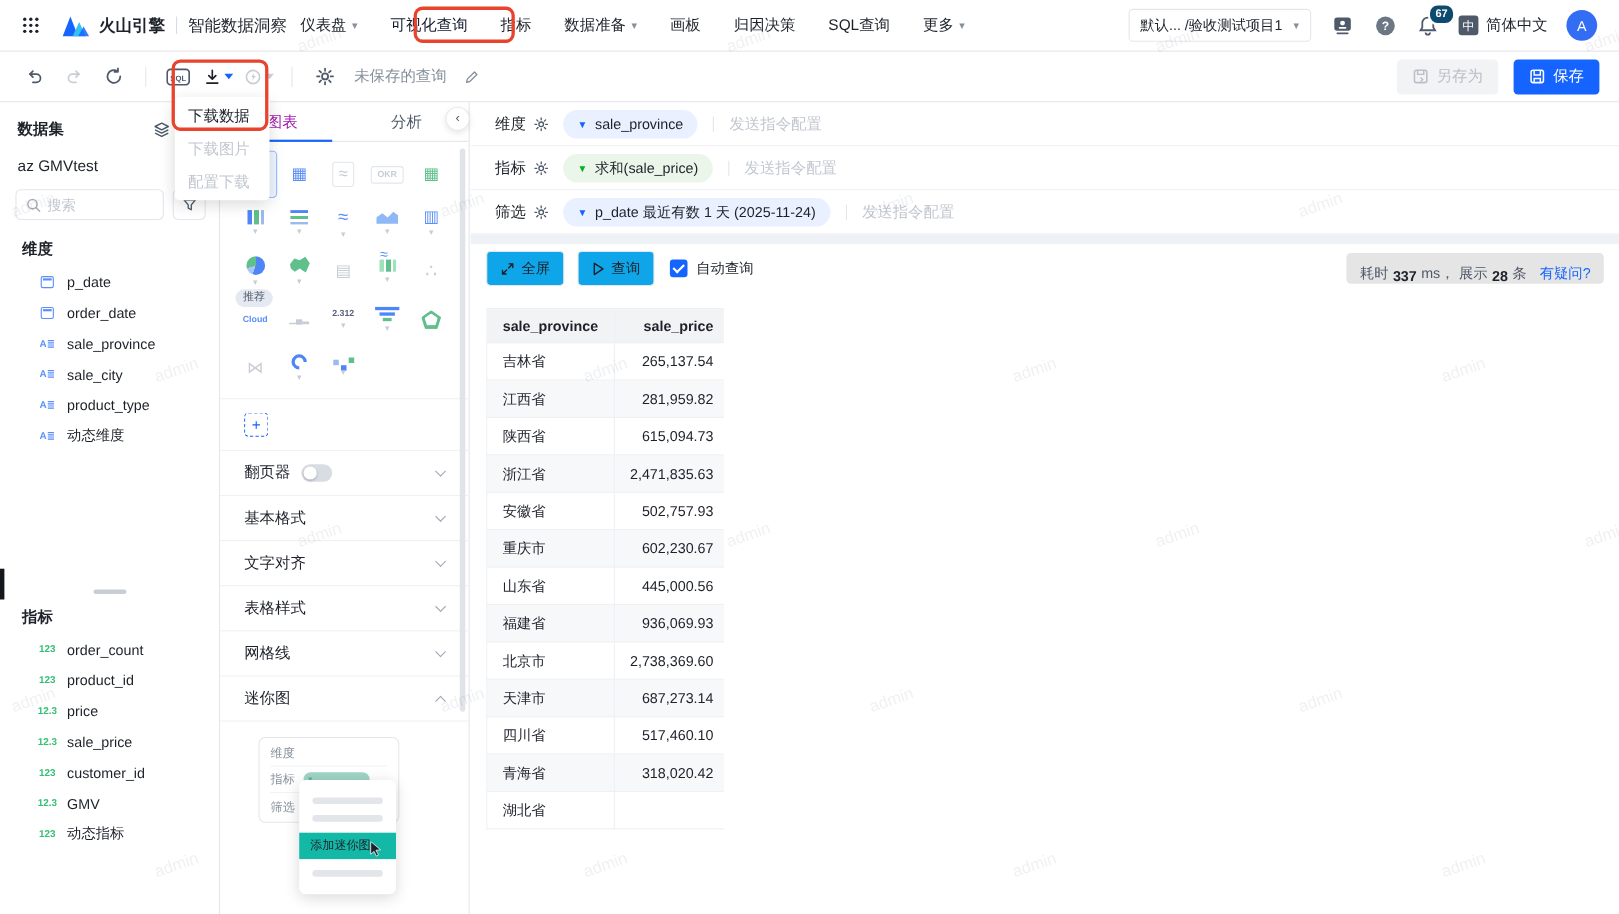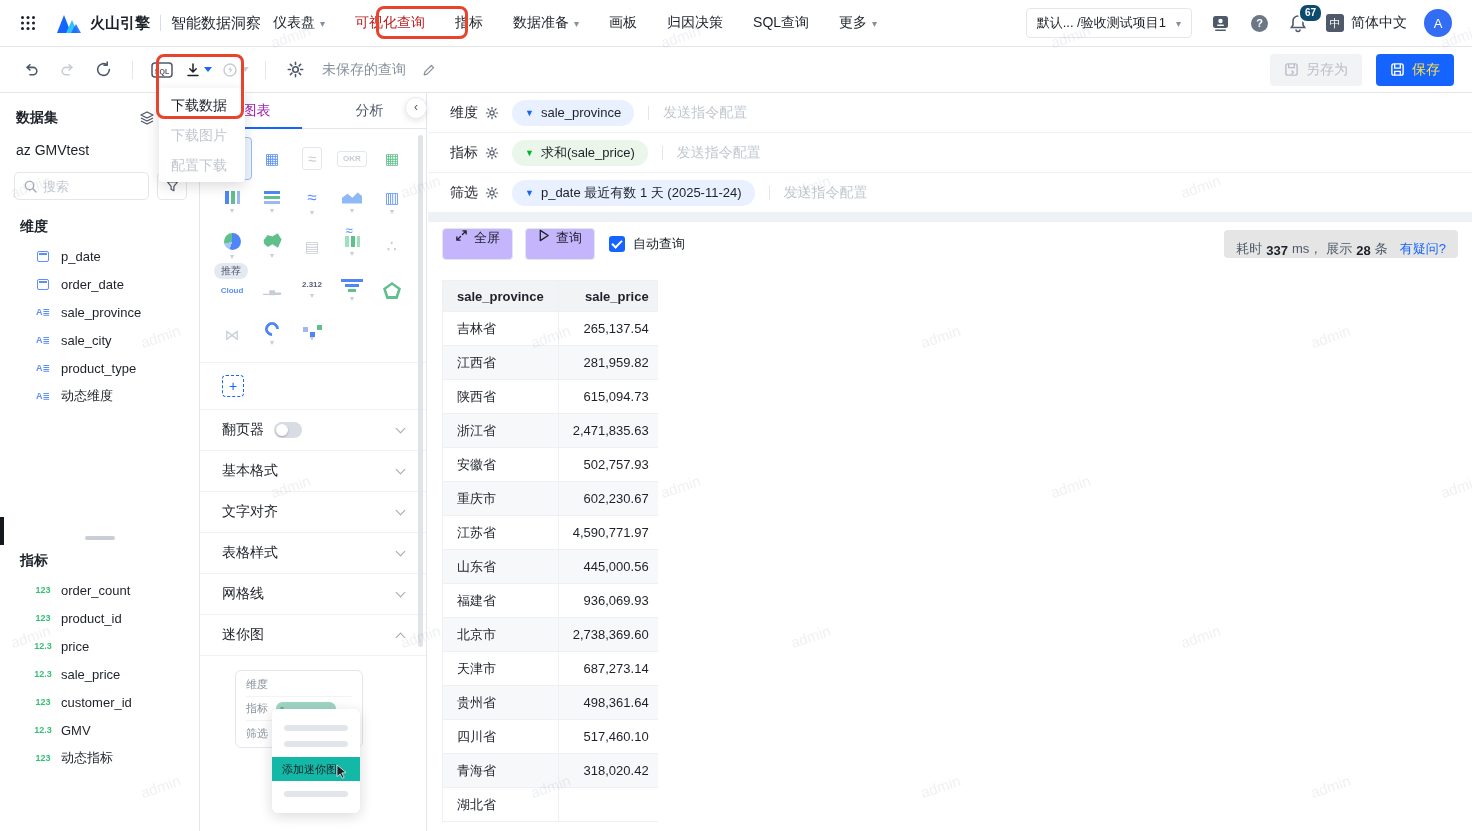--- a/index.html
+++ b/index.html
@@ -8,21 +8,21 @@
   svg{display:block}
 
   
   .navbar{height:47px;border-bottom:1px solid #e5e6eb;display:flex;align-items:center;padding:0 20px;background:#fff;position:relative;z-index:20}
   .apps-btn{margin-right:20px;cursor:pointer}
   .brand{font-weight:bold;font-size:15px;margin-left:8px;white-space:nowrap}
   .brand-divider{width:1px;height:16px;background:#d8dce3;margin:0 10px}
   .product{font-size:15px;white-space:nowrap}
   .nav-menu{display:flex;margin-left:12px;gap:30px;align-items:center}
   .nav-item{font-size:14px;color:#1d2129;cursor:pointer;display:flex;gap:5px;align-items:center;white-space:nowrap}
-  .nav-item.active{color:#b91c1c}
+  .nav-item.active{color:#0f172a}
   .nav-caret{color:#86909c;font-size:10px;display:none;margin-top:1px}
   .has-caret .nav-caret{display:inline}
   .nav-right{margin-left:auto;display:flex;align-items:center;gap:17px}
   .project-select{border:1px solid #e5e6eb;border-radius:4px;height:30px;padding:0 10px;display:flex;align-items:center;font-size:13px;gap:10px;color:#1d2129;cursor:pointer;white-space:nowrap}
   .project-select .nav-caret{display:inline}
   .icon-btn{width:22px;height:22px;display:flex;align-items:center;justify-content:center;cursor:pointer;position:relative}
   .badge{position:absolute;top:-9px;left:11px;background:#0c4a6e;color:#fff;border-radius:9px;font-size:10px;line-height:1;padding:3px 5px;font-weight:bold;border:2px solid #fff}
   .lang-group{display:flex;align-items:center;gap:7px;cursor:pointer}
   .lang-icon{width:18px;height:18px;background:#4e5969;border-radius:3px;color:#fff;font-size:11px;display:flex;align-items:center;justify-content:center}
   .avatar{width:28px;height:28px;border-radius:50%;background:#336df4;color:#fff;font-size:13px;display:flex;align-items:center;justify-content:center;cursor:pointer}
@@ -31,21 +31,21 @@
   .toolbar{height:46px;border-bottom:1px solid #e5e6eb;display:flex;align-items:center;padding:0 18px;gap:10px;background:#fff;position:relative;z-index:15}
   .tb-btn{min-width:26px;height:26px;display:flex;align-items:center;justify-content:center;cursor:pointer;color:#4e5969;gap:3px}
   .tb-btn.disabled{color:#c9cdd4;cursor:default}
   .tb-divider{width:1px;height:18px;background:#e5e6eb;margin:0 6px}
   .dd-caret{width:0;height:0;border-left:4px solid transparent;border-right:4px solid transparent;border-top:5px solid #1664ff}
   .dd-caret.gray{border-top-color:#c9cdd4}
   .query-title{color:#86909c;font-size:14px;margin-left:4px;white-space:nowrap}
   .tb-right{margin-left:auto;display:flex;gap:14px;align-items:center}
   .btn{height:32px;border-radius:4px;padding:0 14px;display:flex;align-items:center;gap:7px;font-size:14px;cursor:pointer;border:none;white-space:nowrap}
   .btn-secondary{background:#f2f3f5;color:#b9bec8}
-  .btn-primary{background:#1664ff;color:#fde047}
+  .btn-primary{background:#1664ff;color:#ffffff}
 
   
   .download-menu{position:absolute;left:159px;top:88px;width:86px;background:#fff;border-radius:4px;box-shadow:0 4px 14px rgba(0,0,0,.14);padding:2px 0;z-index:40}
   .menu-item{height:30px;line-height:30px;padding:0 12px;font-size:14px;color:#1d2129;cursor:pointer;white-space:nowrap}
   .menu-item.disabled{color:#c2c7cf;cursor:default}
 
   
   .red-box{position:absolute;border:3px solid #e8432d;border-radius:8px;z-index:50;pointer-events:none}
   #red-box-nav{left:376px;top:6px;width:92px;height:33px}
   #red-box-download{left:156px;top:54px;width:88px;height:65px}
@@ -134,21 +134,21 @@
   .pill{height:26px;border-radius:14px;display:flex;align-items:center;padding:0 13px;font-size:13px;gap:7px;cursor:pointer;white-space:nowrap}
   .pill-blue{background:#e9f0ff}
   .pill-blue .pill-caret{color:#1664ff}
   .pill-green{background:#e9f6e9}
   .pill-green .pill-caret{color:#00b42a}
   .pill-caret{font-size:9px}
   .vdiv{width:1px;height:14px;background:#e5e6eb;margin:0 14px}
   .ph{color:#c2c7cf;font-size:14px;white-space:nowrap}
   .band{height:9px;background:#eef1f5}
   .query-bar{height:44px;display:flex;align-items:center;padding:0 14px 0 14px;gap:12px}
-  .qbtn{height:32px;border:1px solid #e5e6eb;border-radius:4px;background:#c4b5fd;padding:0 12px;display:flex;gap:6px;font-size:13px;color:#1d2129;cursor:pointer;white-space:nowrap}
+  .qbtn{height:32px;border:1px solid #e5e6eb;border-radius:4px;background:#0ea5e9;padding:0 12px;display:flex;align-items:center;gap:6px;font-size:13px;color:#1d2129;cursor:pointer;white-space:nowrap}
   .checkbox{width:16px;height:16px;background:#1664ff;border-radius:3px;position:relative;cursor:pointer;flex:none;margin-left:2px}
   .checkbox::after{content:'';position:absolute;left:5px;top:2px;width:4px;height:8px;border:solid #fff;border-width:0 2px 2px 0;transform:rotate(45deg)}
   .auto-label{font-size:13px;margin-left:-4px}
   .status-pill{margin-left:auto;height:28px;background:#e5e5e5;border-radius:4px;display:flex;align-items:flex-end;padding:0 12px;font-size:13px;color:#4e5969;gap:4px;white-space:nowrap}
   .status-pill b{color:#1d2129}
   .doubt{color:#1664ff;margin-left:8px;cursor:pointer}
   .table-wrap{margin:14px 0 0 14px;width:216px;height:542px;overflow:hidden}
   table{border-collapse:collapse;width:214px}
   th,td{border:1px solid #eef0f3;font-size:13px;padding:0 14px}
   th{background:#f2f3f5;font-weight:bold;height:31px;text-align:left}
@@ -790,24 +790,20 @@
           <tr>
             <td>安徽省</td>
             <td>502,757.93</td>
           </tr>
 
           <tr>
             <td>重庆市</td>
             <td>602,230.67</td>
           </tr>
 
-          <tr>
-            <td>江苏省</td>
-            <td>4,590,771.97</td>
-          </tr>
 
           <tr>
             <td>山东省</td>
             <td>445,000.56</td>
           </tr>
 
           <tr>
             <td>福建省</td>
             <td>936,069.93</td>
           </tr>
@@ -815,24 +811,20 @@
           <tr>
             <td>北京市</td>
             <td>2,738,369.60</td>
           </tr>
 
           <tr>
             <td>天津市</td>
             <td>687,273.14</td>
           </tr>
 
-          <tr>
-            <td>贵州省</td>
-            <td>498,361.64</td>
-          </tr>
 
           <tr>
             <td>四川省</td>
             <td>517,460.10</td>
           </tr>
 
           <tr>
             <td>青海省</td>
             <td>318,020.42</td>
           </tr>

